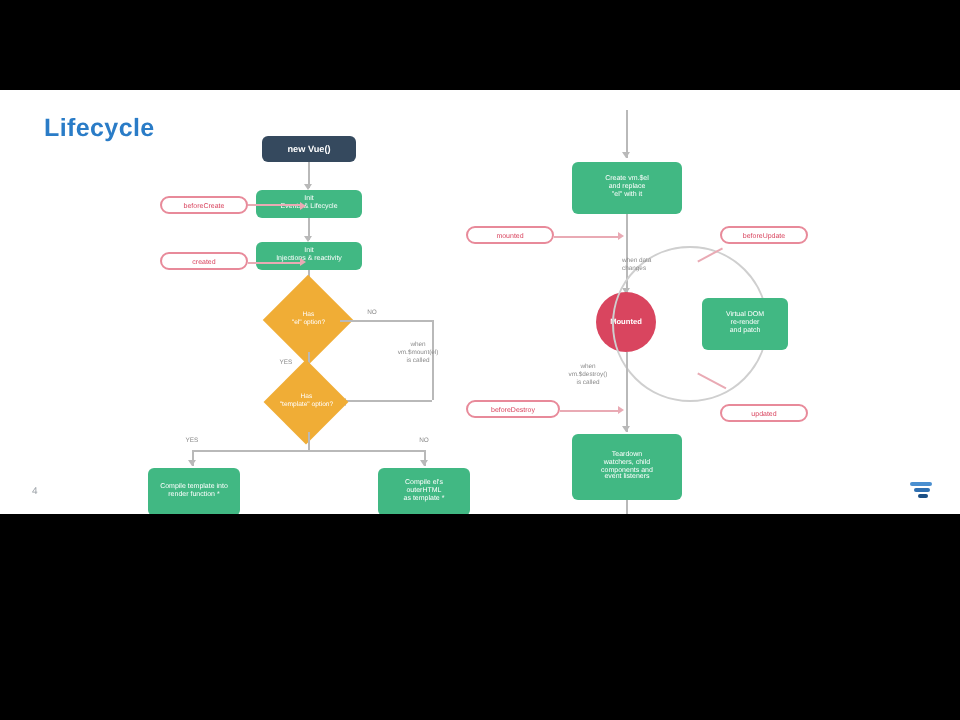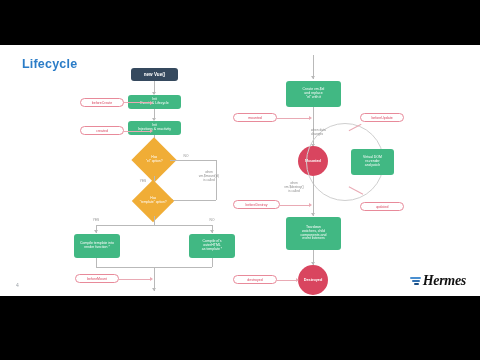--- a/index.html
+++ b/index.html
@@ -1,18 +1,18 @@
 <!DOCTYPE html>
 <html><head>
 <meta charset="utf-8">
 <style>
   html,body{margin:0;padding:0;background:#000;}
   body{width:480px;height:360px;overflow:hidden;font-family:"Liberation Sans",sans-serif;}
   .viewport{position:relative;width:480px;height:360px;background:#000;}
-  .slide{position:absolute;left:0;top:45px;width:480px;height:251px;background:#fff;overflow:hidden;}
+  .slide{position:absolute;left:0;top:45px;width:480px;height:212px;background:#fff;overflow:hidden;}
   .title{position:absolute;left:22px;top:12px;font-size:12.5px;font-weight:bold;color:#2a7cc7;letter-spacing:.2px;}
   .pagenum{position:absolute;left:16px;bottom:8px;font-size:5px;color:#9aa0a6;}
   .logo{position:absolute;right:14px;bottom:7px;display:flex;align-items:center;gap:2px;}
   .logo-mark{width:11px;height:9px;position:relative;}
   .logo-mark i{position:absolute;left:0;height:2px;background:#2f6fb0;border-radius:1px;display:block;}
   .logo-mark i:nth-child(1){top:0;width:11px;background:#4a8fd0;}
   .logo-mark i:nth-child(2){top:3px;width:8px;left:2px;background:#2f6fb0;}
   .logo-mark i:nth-child(3){top:6px;width:5px;left:4px;background:#1b4f85;}
   .logo-text{font-family:"Liberation Serif",serif;font-style:italic;font-weight:bold;font-size:14px;color:#111;letter-spacing:-.3px;}
 
@@ -44,21 +44,20 @@
 
     <div class="title">Lifecycle</div>
     <div class="pagenum">4</div>
 
     <div class="logo">
       <span class="logo-mark">
           <i></i>
           <i></i>
           <i></i>
         </span>
-      <span class="logo-text">Hermes</span>
     </div>
 
     <div class="diagram">
 
       <div class="node n-init" style="left:131px;top:23px;width:47px;height:13px;white-space:pre-line;">new Vue()</div>
 
       <div class="line vline" style="left:154px;top:36px;height:13px;"></div>
       <div class="arrow ar-down" style="left:152px;top:47px;"></div>
 
       <div class="node n-green" style="left:128px;top:50px;width:53px;height:14px;white-space:pre-line;">Init

